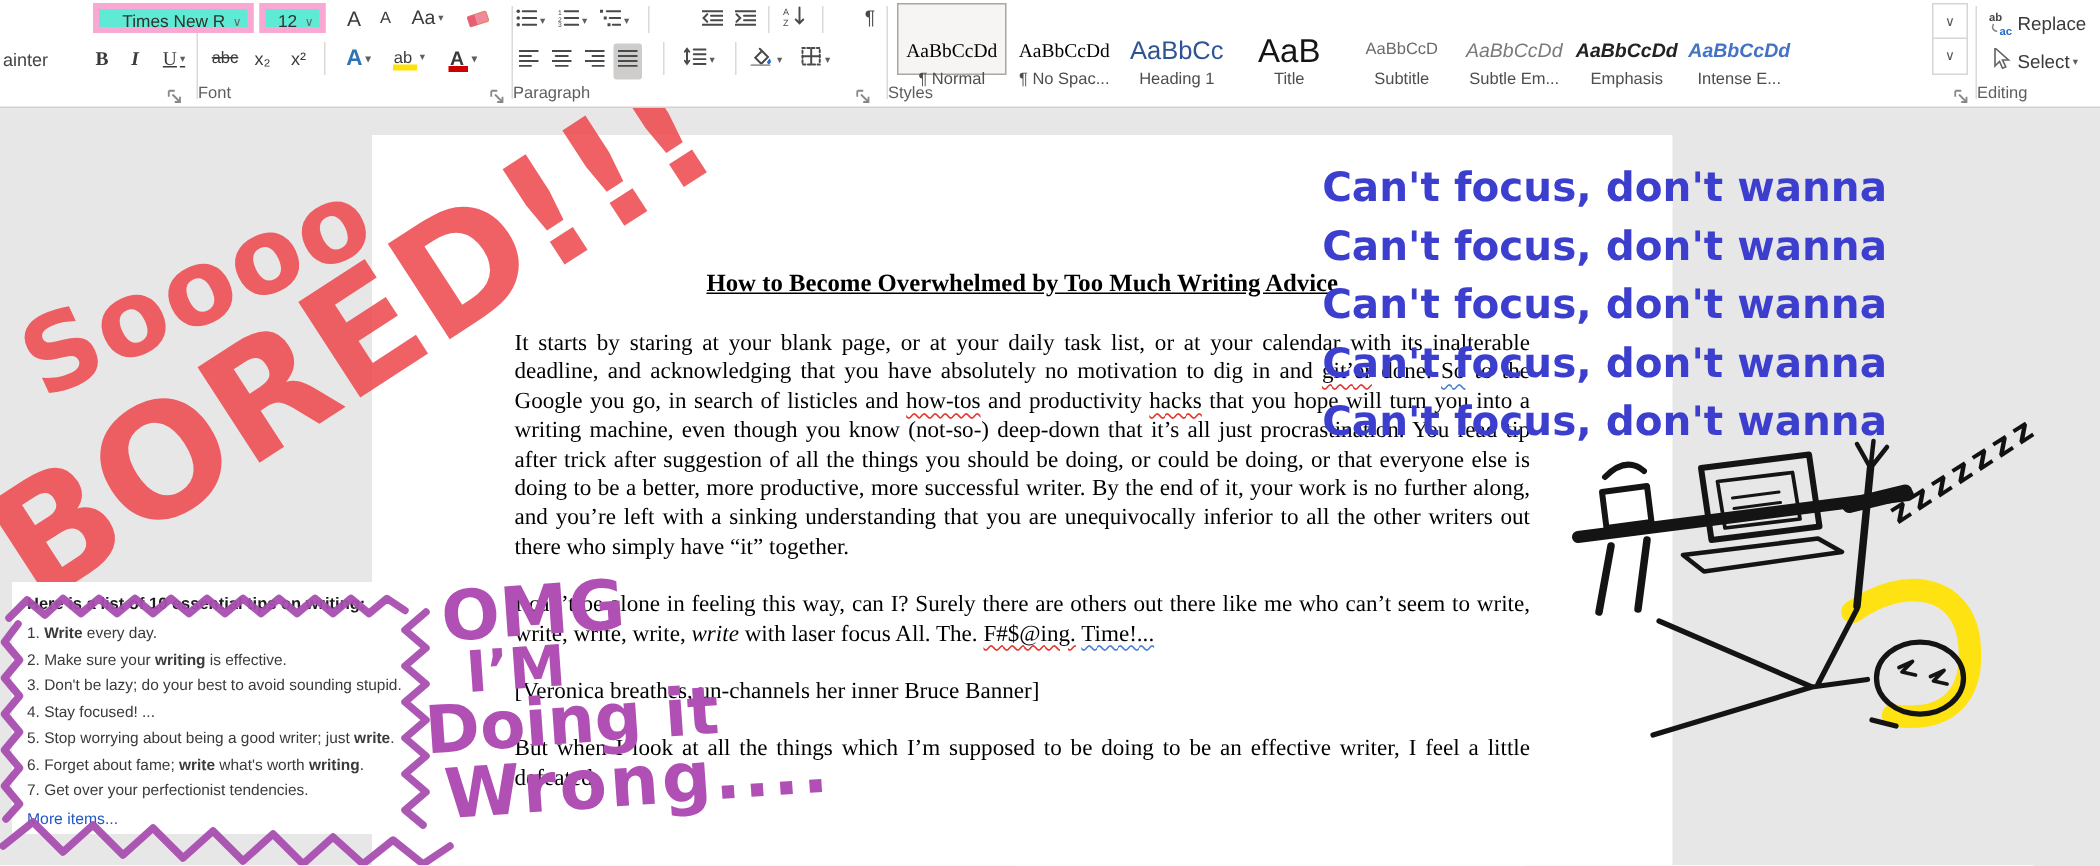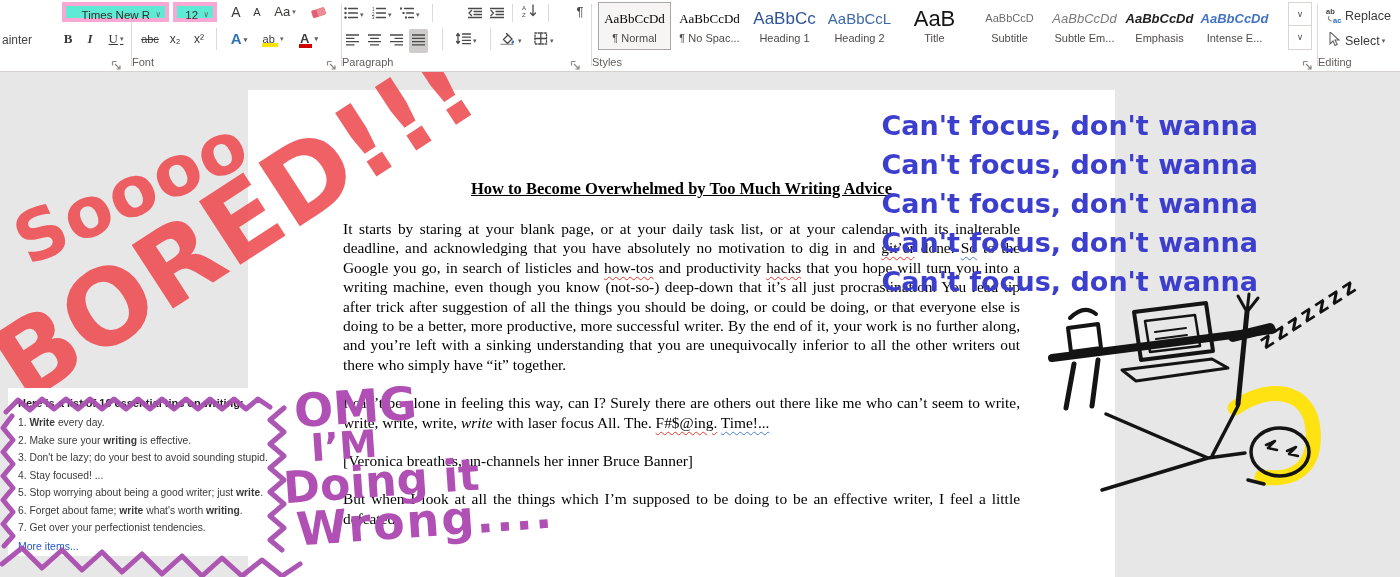--- a/index.html
+++ b/index.html
@@ -25,21 +25,21 @@
   .selbtn { background:#cfcdcb; border-radius:2px; }
   .bold-b { font-weight:bold; font-family:"Liberation Serif",serif; }
   .ital-i { font-style:italic; font-weight:bold; font-family:"Liberation Serif",serif; }
   .und-u { text-decoration:underline; font-family:"Liberation Serif",serif; }
   .strike { text-decoration:line-through; font-size:11px; }
   .colorbar { position:absolute; left:1px; right:1px; bottom:3px; height:4px; }
   .painter-partial { position:absolute; left:2px; top:33px; font-size:12px; color:#444; }
 
   
   #styles-cards { position:absolute; left:598px; top:2px; height:50px; display:flex; gap:2px; }
-  .style-card { width:73px; height:48px; text-align:center; padding-top:3px; cursor:pointer; border:1px solid transparent; }
+  .style-card { width:73px; height:48px; text-align:center; padding-top:18px; cursor:pointer; border:1px solid transparent; }
   .style-card.sel { border:1px solid #a9a7a5; background:#f6f5f4; }
   .pv { height:25px; line-height:25px; white-space:nowrap; overflow:hidden; }
   .pl { font-size:11px; color:#4f4d4b; margin-top:1px; white-space:nowrap; overflow:hidden; }
   .pv-normal,.pv-nospace { font-family:"Liberation Serif",serif; font-size:13px; color:#000; }
   .pv-h1 { font-size:17px; color:#2f5496; }
   .pv-h2 { font-size:15px; color:#3c69a8; }
   .pv-title { font-size:22px; color:#151515; }
   .pv-subtitle { font-size:11px; color:#6a6a6a; }
   .pv-subtle { font-size:13px; color:#7a7a7a; font-style:italic; }
   .pv-emphasis { font-size:13px; color:#222; font-style:italic; font-weight:bold; }
@@ -233,24 +233,20 @@
           <div class="pv pv-normal">AaBbCcDd</div>
           <div class="pl">¶ Normal</div>
         </div>
         <div class="style-card">
           <div class="pv pv-nospace">AaBbCcDd</div>
           <div class="pl">¶ No Spac...</div>
         </div>
         <div class="style-card">
           <div class="pv pv-h1">AaBbCc</div>
           <div class="pl">Heading 1</div>
-        </div>
-        <div class="style-card">
-          <div class="pv pv-h2">AaBbCcL</div>
-          <div class="pl">Heading 2</div>
         </div>
         <div class="style-card">
           <div class="pv pv-title">AaB</div>
           <div class="pl">Title</div>
         </div>
         <div class="style-card">
           <div class="pv pv-subtitle">AaBbCcD</div>
           <div class="pl">Subtitle</div>
         </div>
         <div class="style-card">

